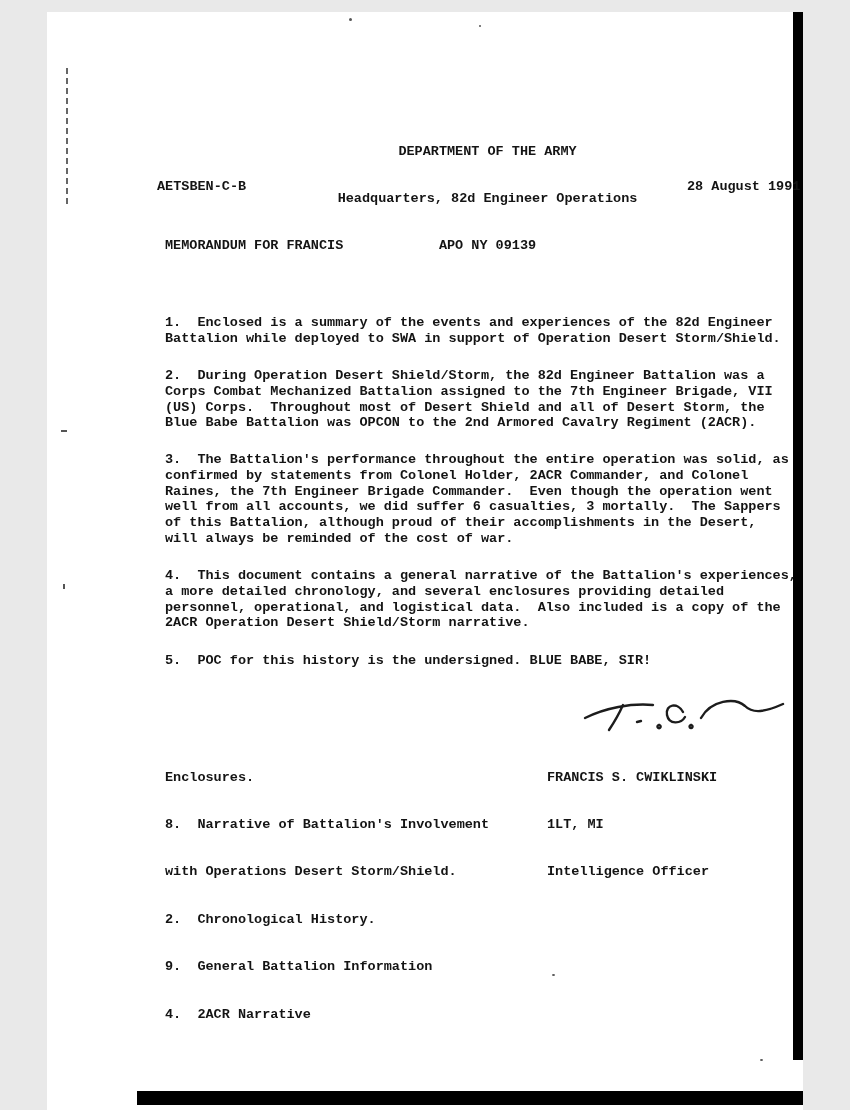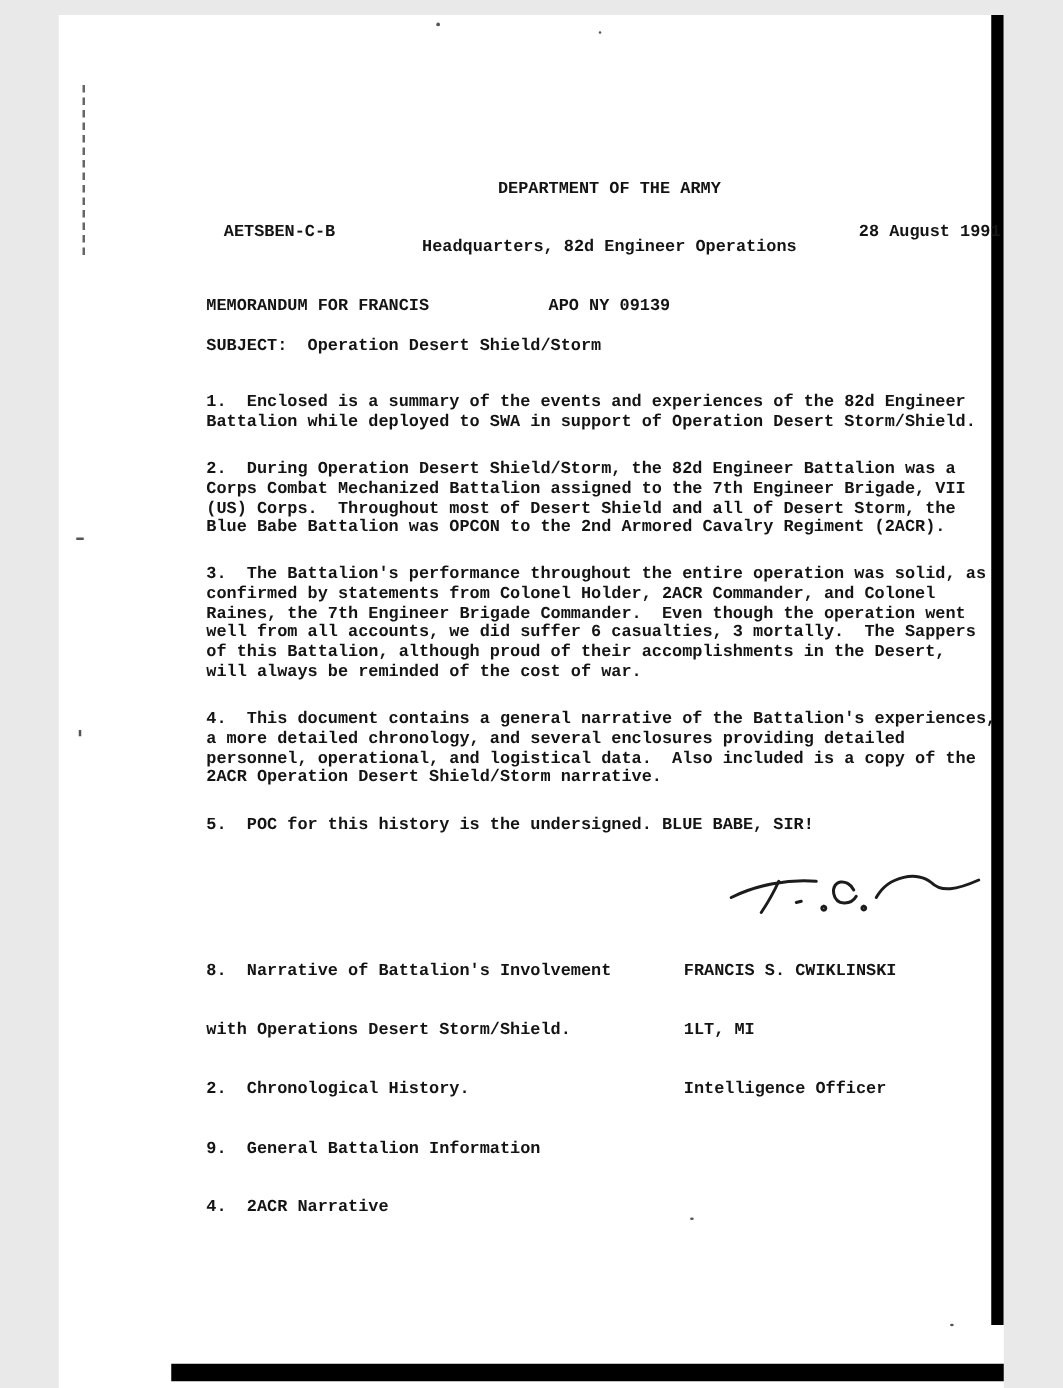--- a/index.html
+++ b/index.html
@@ -44,26 +44,25 @@
   <div class="speck" style="left:16px; top:572px; width:2px; height:5px; border-radius:0;"></div>
   <div class="speck" style="left:505px; top:962px; width:3px; height:2px;"></div>
   <div class="speck" style="left:713px; top:1047px; width:3px; height:2px;"></div>
 
   <div class="t header-block" style="left:118px; top:100px; width:645px;">
     <div>DEPARTMENT OF THE ARMY</div>
     <div>Headquarters, 82d Engineer Operations</div>
     <div>APO NY 09139</div>
   </div>
 
-  <div class="t" style="left:132px; top:167px;">AETSBEN-C-B</div>
+  <div class="t" style="left:110px; top:167px;">AETSBEN-C-B</div>
   <div class="t" style="left:640px; top:167px;font-family:Liberation Mono, monospace;">28 August 1991</div>
 
   <div class="t" style="left:118px; top:226px;">MEMORANDUM FOR FRANCIS</div>
 
-  <div class="t" style="left:118px; top:258px;">SUBJECT:  Operation Desert Shield/Storm</div>
 
   <div class="t" style="left:118px; top:303px;">1.  Enclosed is a summary of the events and experiences of the 82d Engineer
 Battalion while deployed to SWA in support of Operation Desert Storm/Shield.</div>
   <div class="t" style="left:118px; top:356px;">2.  During Operation Desert Shield/Storm, the 82d Engineer Battalion was a
 Corps Combat Mechanized Battalion assigned to the 7th Engineer Brigade, VII
 (US) Corps.  Throughout most of Desert Shield and all of Desert Storm, the
 Blue Babe Battalion was OPCON to the 2nd Armored Cavalry Regiment (2ACR).</div>
   <div class="t" style="left:118px; top:440px;">3.  The Battalion's performance throughout the entire operation was solid, as
 confirmed by statements from Colonel Holder, 2ACR Commander, and Colonel
 Raines, the 7th Engineer Brigade Commander.  Even though the operation went
@@ -88,20 +87,21 @@
     </g>
   </svg>
 
   <div class="t" style="left:500px; top:726px;">
     <div>FRANCIS S. CWIKLINSKI</div>
     <div>1LT, MI</div>
     <div>Intelligence Officer</div>
   </div>
 
   <div class="t" style="left:118px; top:726px;">
+    <div>Enclosures.</div>
     <div>8.  Narrative of Battalion's Involvement</div>
     <div>with Operations Desert Storm/Shield.</div>
     <div>2.  Chronological History.</div>
     <div>9.  General Battalion Information</div>
     <div>4.  2ACR Narrative</div>
   </div>
 
 </div>
 
 </body></html>

